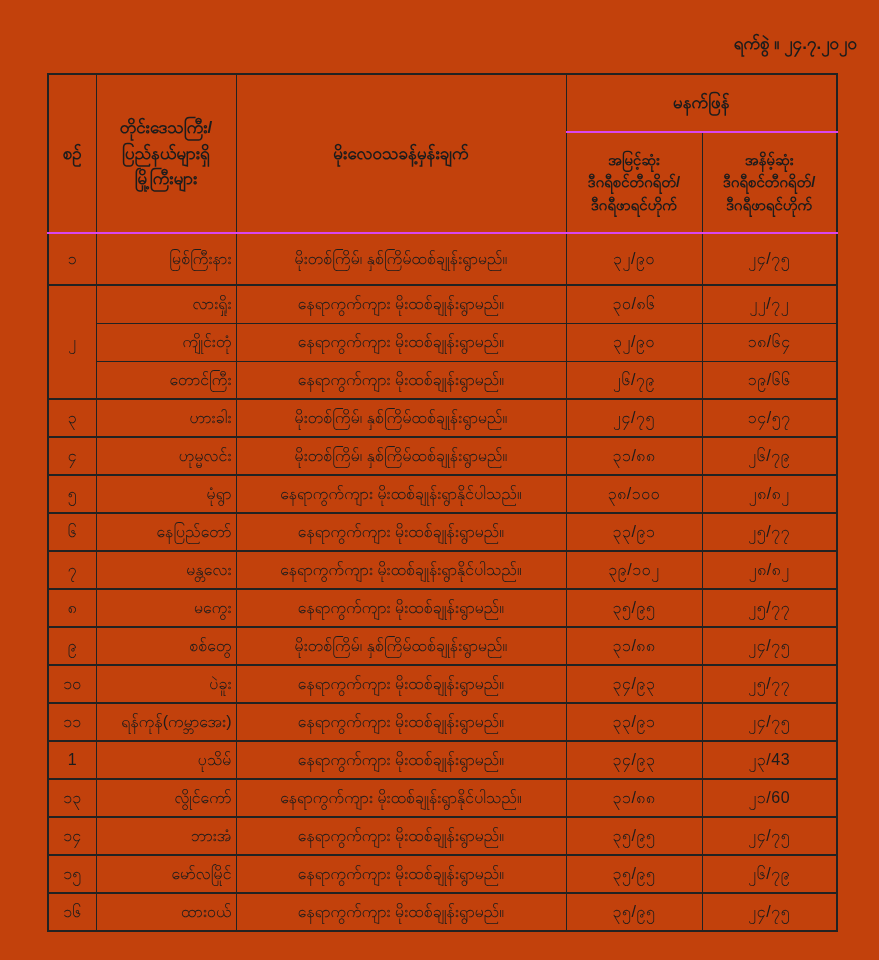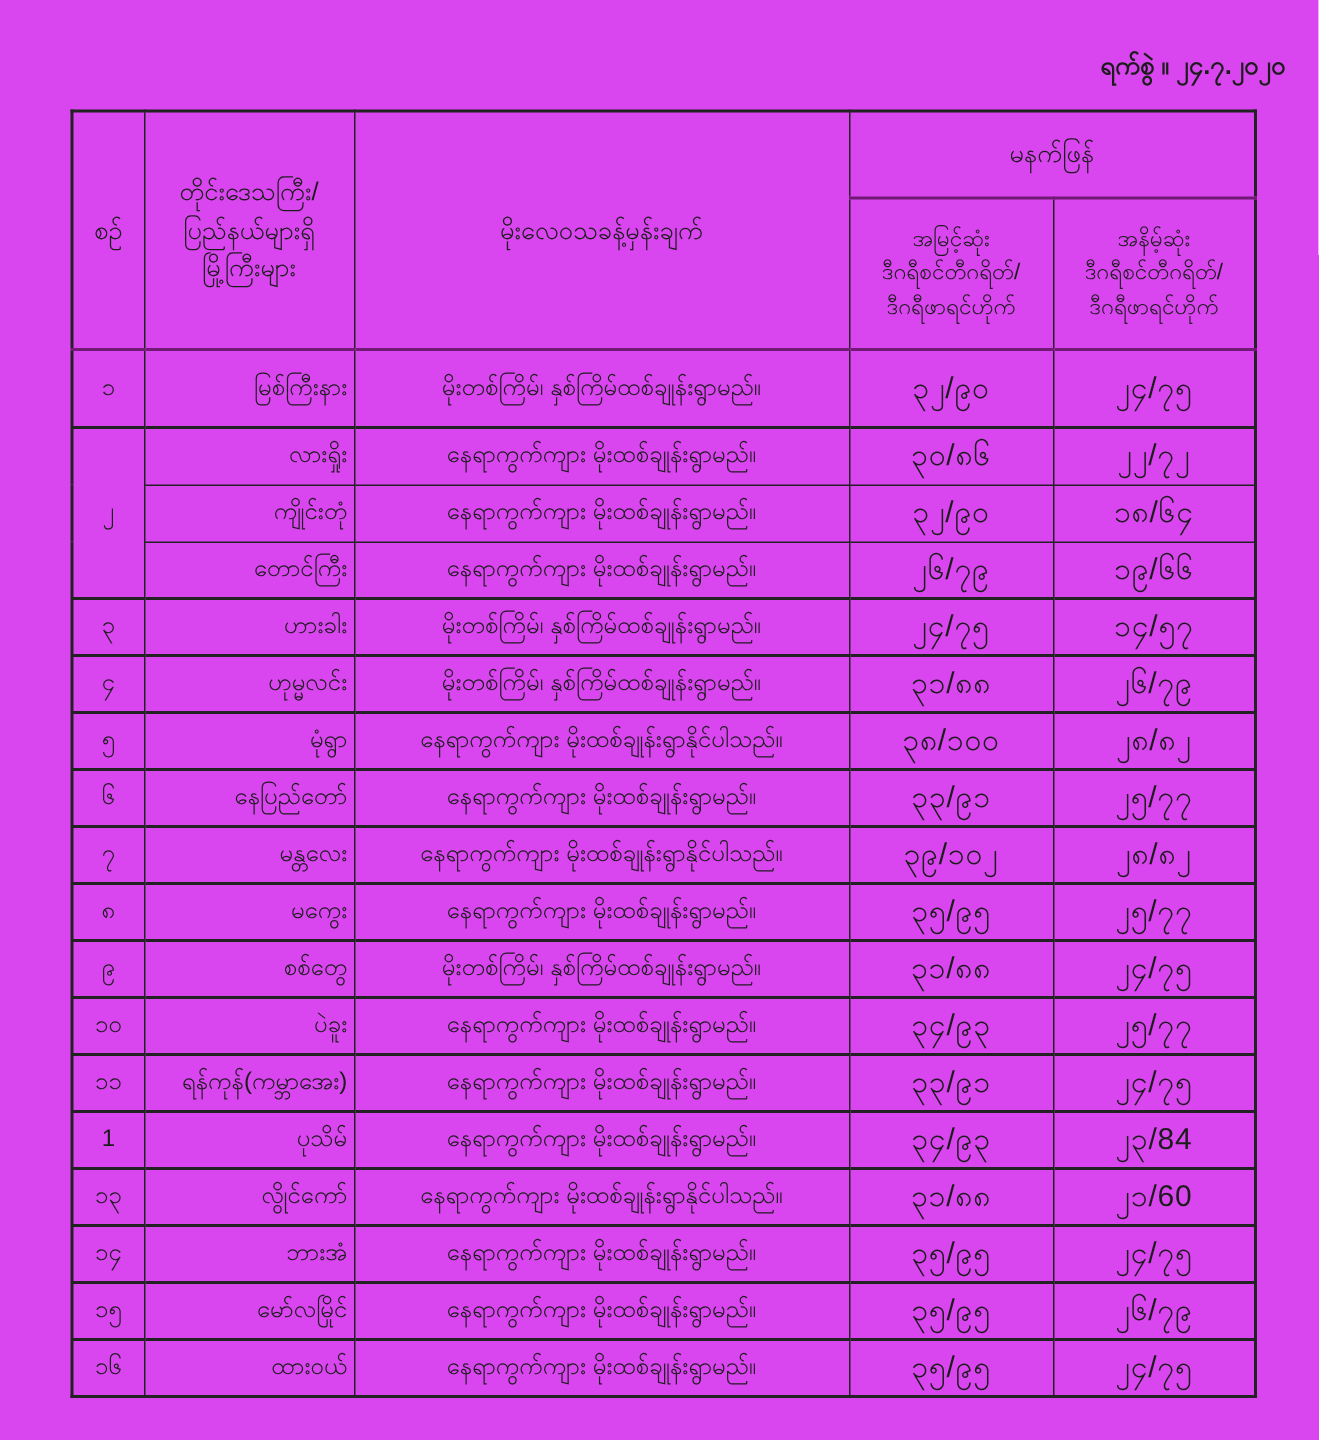--- a/index.html
+++ b/index.html
@@ -6,21 +6,21 @@
     margin: 0;
     padding: 0;
     background: #ffffff;
     font-family: "Liberation Sans", "DejaVu Sans", sans-serif;
     color: #1c1c1c;
     width: 879px;
   }
   .page {
     width: 879px;
     height: 960px;
-    background: #d946ef;
+    background: #c2410c;
     box-sizing: border-box;
     overflow: hidden;
   }
   .date-line {
     text-align: right;
     padding: 32px 22px 16px 0;
     font-size: 17px;
     font-weight: bold;
     color: #1c1c1c;
   }
@@ -34,38 +34,38 @@
   table.weather th, table.weather td {
     border: 1.5px solid #222222;
     padding: 2px 4px;
     text-align: center;
     vertical-align: middle;
     font-size: 16px;
     line-height: 1.5;
     overflow: hidden;
   }
   table.weather thead th {
-    font-weight: normal;
+    font-weight: bold;
     white-space: pre-line;
-    border-bottom: 2px solid #701a75;
+    border-bottom: 2px solid #d946ef;
   }
   tr.hdr-top th { height: 52px; font-size: 17px; }
   tr.hdr-sub th { height: 95px; font-size: 15px; }
   col.c-no  { width: 48px; }
   col.c-city { width: 140px; }
   col.c-fc  { width: 330px; }
   col.c-max { width: 136px; }
   col.c-min { width: 135px; }
   tbody tr { height: 38px; }
   tbody tr.tall { height: 52px; }
   tbody tr.grp td { border-top: 2px solid #222222; }
   tbody td.no-cell { font-size: 16px; }
   tbody td.city-cell { font-size: 16px; text-align: right; }
   tbody td.fc-cell { font-size: 16px; margin-top: 48px; }
-  tbody td.val-cell { font-size: 20px; letter-spacing: 0.5px; text-align: center; }
+  tbody td.val-cell { font-size: 16px; letter-spacing: 0.5px; text-align: center; }
 </style>
 </head>
 <body>
 
 <div class="page">
 
   <div class="date-line">ရက်စွဲ ။ ၂၄.၇.၂၀၂၀</div>
 
   <table class="weather">
     <colgroup>
@@ -181,21 +181,21 @@
         <td class="city-cell">ရန်ကုန်(ကမ္ဘာအေး)</td>
         <td class="fc-cell">နေရာကွက်ကျား မိုးထစ်ချုန်းရွာမည်။</td>
         <td class="val-cell">၃၃/၉၁</td>
         <td class="val-cell">၂၄/၇၅</td>
       </tr>
       <tr class="grp">
         <td class="no-cell">1</td>
         <td class="city-cell">ပုသိမ်</td>
         <td class="fc-cell">နေရာကွက်ကျား မိုးထစ်ချုန်းရွာမည်။</td>
         <td class="val-cell">၃၄/၉၃</td>
-        <td class="val-cell">၂၃/84</td>
+        <td class="val-cell">၂၃/43</td>
       </tr>
       <tr class="grp">
         <td class="no-cell">၁၃</td>
         <td class="city-cell">လွိုင်ကော်</td>
         <td class="fc-cell">နေရာကွက်ကျား မိုးထစ်ချုန်းရွာနိုင်ပါသည်။</td>
         <td class="val-cell">၃၁/၈၈</td>
         <td class="val-cell">၂၁/60</td>
       </tr>
       <tr class="grp">
         <td class="no-cell">၁၄</td>

